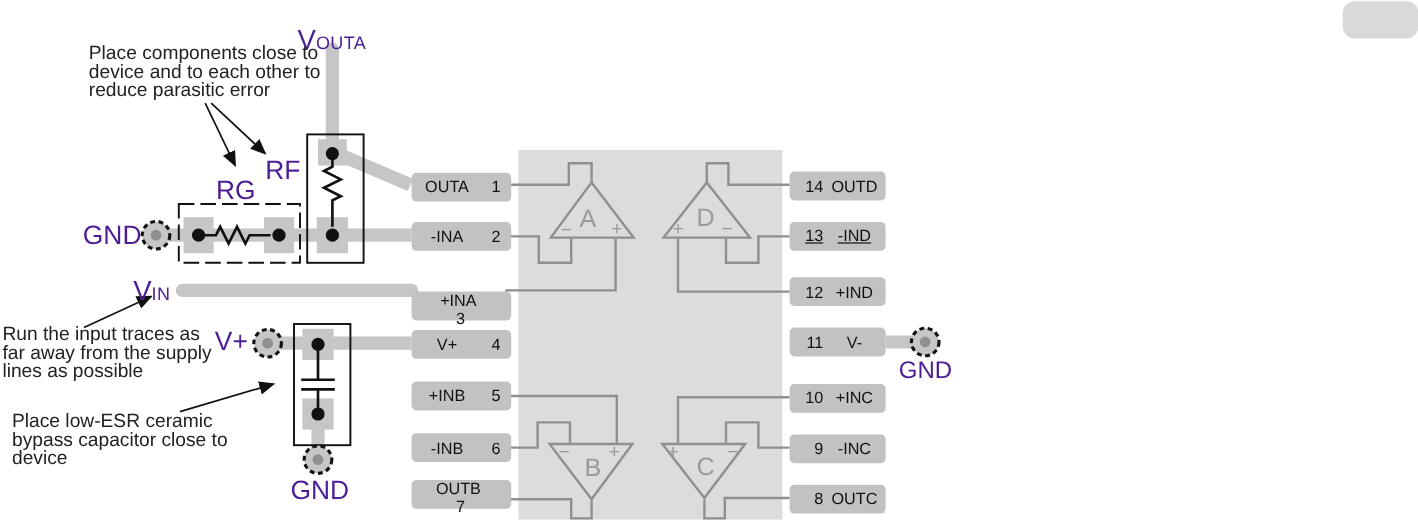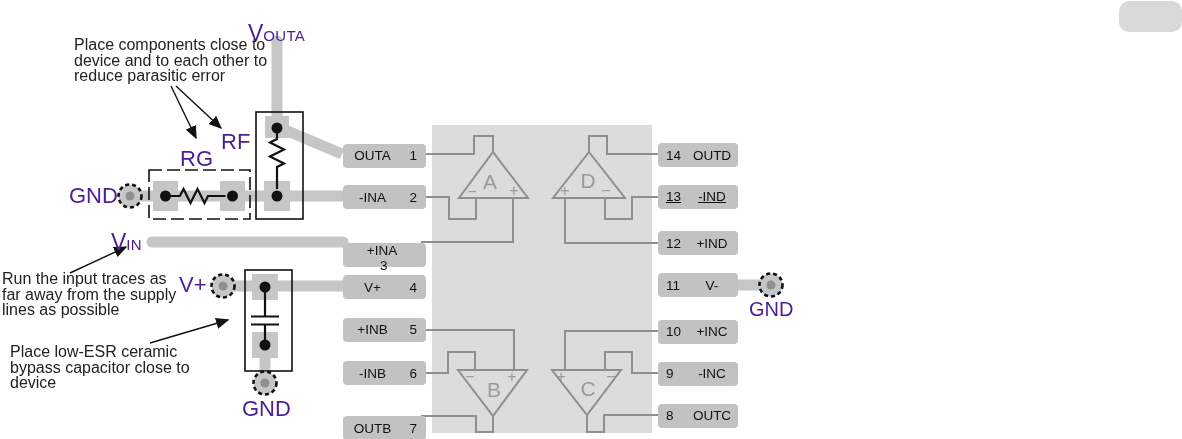--- a/index.html
+++ b/index.html
@@ -13,21 +13,21 @@
   .sub{font-size:15px;letter-spacing:.3px;}
   .note{position:absolute;font-size:16px;line-height:15.5px;color:#222;white-space:pre-line;}
   .pin{
     position:absolute;height:24px;background:#c2c2c2;border-radius:4px;
     display:flex;align-items:center;font-size:13.5px;color:#111;
   }
   .pin-left{left:343px;width:78px;padding-right:5px;}
   .pin-right{left:658px;width:80px;}
   .pin-name{flex:1;text-align:center;}
   .pin-num-l{width:15px;text-align:right;margin-right:4px;}
-  .pin-num-r{width:20px;text-align:left;margin-left:8px;}
+  .pin-num-r{width:20px;text-align:right;margin-left:8px;}
   .pill{
     position:absolute;left:1119px;top:1px;width:63px;height:31px;
     background:#d9d9d9;border-radius:10px;border:none;
   }
 </style>
 </head>
 <body>
 
 <div class="canvas">
 
@@ -176,21 +176,21 @@
       <span class="pin-num-l">4</span>
     </div>
   <div class="pin pin-left" style="top:317.5px;">
       <span class="pin-name">+INB</span>
       <span class="pin-num-l">5</span>
     </div>
   <div class="pin pin-left" style="top:361px;">
       <span class="pin-name">-INB</span>
       <span class="pin-num-l">6</span>
     </div>
-  <div class="pin pin-left" style="top:416px;">
+  <div class="pin pin-left" style="top:400px;flex-direction:column;">
       <span class="pin-name">OUTB</span>
       <span class="pin-num-l">7</span>
     </div>
 
   <div class="pin pin-right" style="top:143px;">
       <span class="pin-num-r">14</span>
       <span class="pin-name">OUTD</span>
     </div>
   <div class="pin pin-right" style="top:184.5px;text-decoration:underline;">
       <span class="pin-num-r">13</span>

